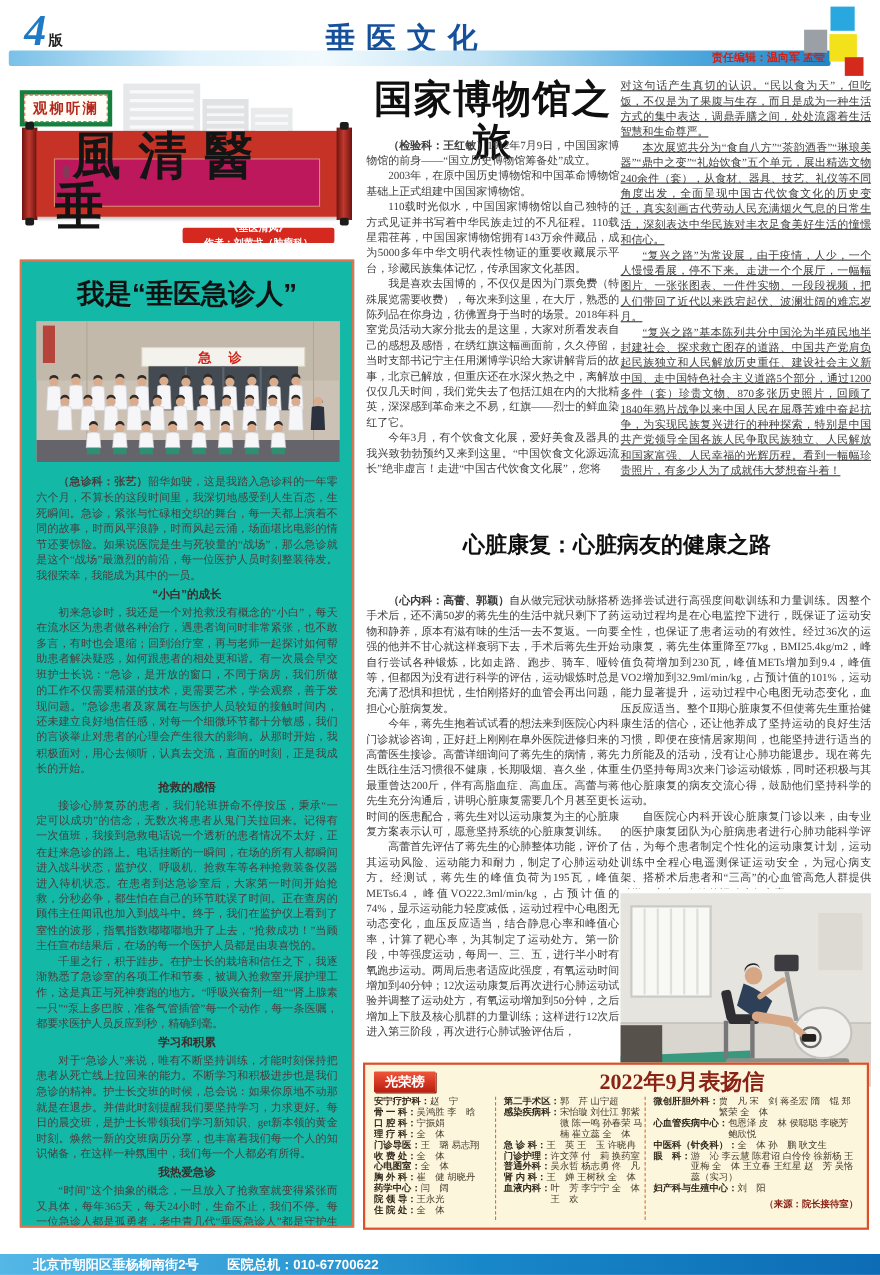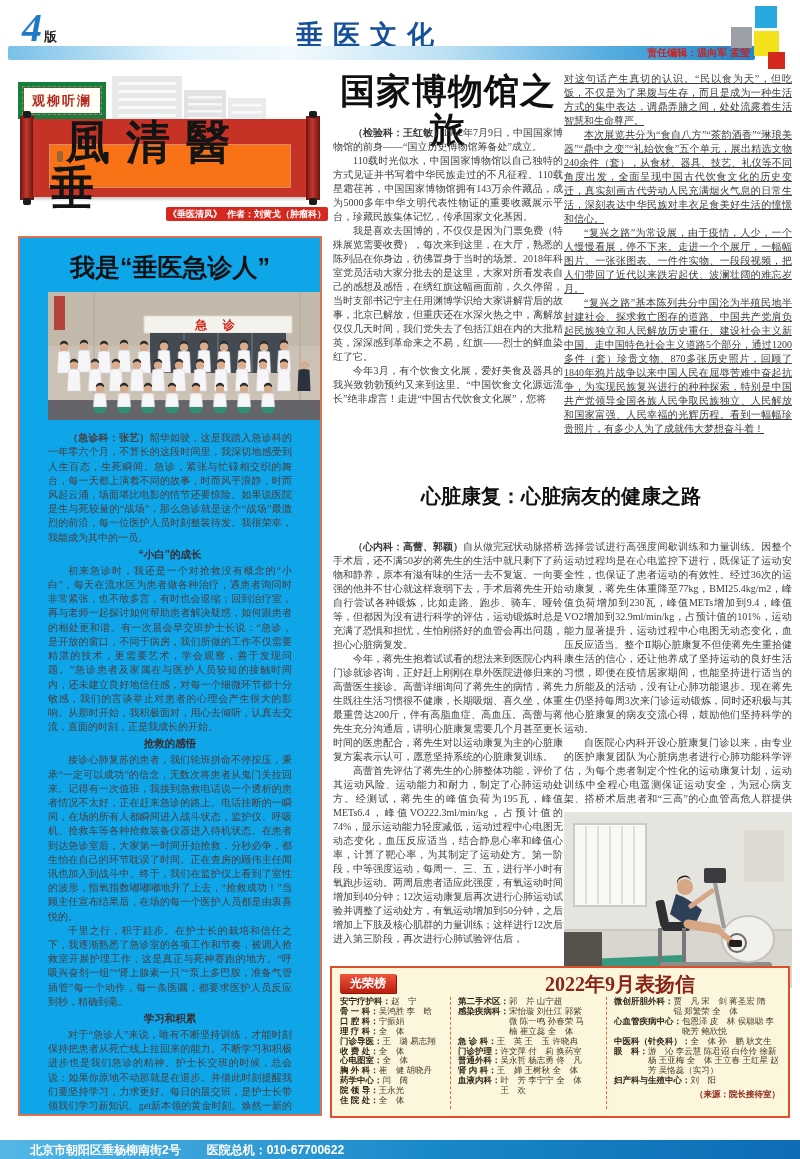--- a/index.html
+++ b/index.html
@@ -11,44 +11,44 @@
   .pagenum .word{font:bold 13px/1 "Liberation Sans",sans-serif;color:#222;margin-left:2px;}
   .hdr-title{position:absolute;left:0;right:60px;top:22px;text-align:center;
              font:900 27px/1 "Liberation Sans",sans-serif;color:#15509b;letter-spacing:10px;}
   .hdr-bar{position:absolute;left:8px;top:46px;width:747px;height:14px;
            background:linear-gradient(90deg,#79c0e8 0%,#dff2fb 22%,#f2fafe 38%,#bfe2f4 58%,#57ade0 80%,#1f86c9 100%);
            border-radius:2px;}
   .hdr-editor{position:absolute;right:50px;top:47px;font:bold 10px/12px "Liberation Sans",sans-serif;color:#d0201a;}
   .sq{position:absolute;}
   
   .stamp{position:absolute;left:18px;top:82px;width:76px;height:25px;background:#fffdf6;
-         border:6px solid #15803d;outline:1px dashed #d86a5a;outline-offset:-5px;
+         border:4px solid #15803d;outline:1px dashed #d86a5a;outline-offset:-5px;
          display:flex;align-items:center;justify-content:center;
          font:bold 13px/1 "Liberation Serif","DejaVu Serif",serif;color:#b5291e;letter-spacing:2px;}
   .bldg{position:absolute;left:92px;top:68px;width:190px;height:88px;opacity:.40;}
   .scroll{position:absolute;left:20px;top:112px;width:300px;height:92px;}
   .roller{position:absolute;top:4px;bottom:4px;width:14px;background:linear-gradient(90deg,#6e1210,#c0392e 45%,#6e1210);}
   .roller:before,.roller:after{content:"";position:absolute;left:3px;width:8px;height:7px;background:#1c1c1c;border-radius:2px;}
   .roller:before{top:-5px;} .roller:after{bottom:-5px;}
   .roller.l{left:0;} .roller.r{right:0;}
   .scroll-body{position:absolute;left:13px;right:13px;top:7px;bottom:7px;background:#c63326;
                box-shadow:0 2px 3px rgba(0,0,0,.25);}
-  .scroll-inner{position:absolute;left:16px;right:16px;top:9px;bottom:9px;background:#f97316;
+  .scroll-inner{position:absolute;left:16px;right:16px;top:9px;bottom:9px;background:#be185d;
                 border:1px solid #d98a6a;display:flex;align-items:center;justify-content:center;margin-top:16px;}
   .callig{font:900 44px/1 "Liberation Serif","DejaVu Serif",serif;color:#141414;letter-spacing:16px;
           text-indent:16px;transform:scaleY(1.05);}
   .sig{position:absolute;left:5px;top:6px;bottom:6px;width:10px;display:flex;flex-direction:column;align-items:center;}
   .sig .mark{width:6px;height:22px;background:#555;opacity:.55;border-radius:2px;margin-bottom:4px;}
   .sig .seal{width:8px;height:8px;background:#c0392e;margin-top:auto;}
-  .scroll-caption{position:absolute;left:166px;top:207px;width:162px;height:14px;background:#d5281e;border-radius:2px;
+  .scroll-caption{position:absolute;left:166px;top:207px;width:138px;height:14px;background:#d5281e;border-radius:2px;
                   display:flex;align-items:center;justify-content:center;gap:5px;
-                  font:bold 9px/1 "Liberation Sans",sans-serif;color:#fff;white-space:nowrap;}
-  
-  .pink-box{position:absolute;left:18px;top:236px;width:304px;height:880px;background:#0ea5e9;
-            border:2px solid #e0734f;box-sizing:border-box;padding:10px 28px;overflow:hidden;}
+                  font:bold 9px/1 "Liberation Sans",sans-serif;color:#fff;white-space:nowrap;flex-direction:column;}
+  
+  .pink-box{position:absolute;left:18px;top:236px;width:304px;height:880px;background:#14b8a6;
+            border:2px solid #e0734f;box-sizing:border-box;padding:10px 13px;overflow:hidden;}
   .la-title{text-align:center;font:900 25px/1.25 "Liberation Sans",sans-serif;color:#111;margin:4px 0 9px;}
   .photo-frame{width:276px;height:128px;margin:0 auto 7px;}
   .la-body{font:10px/14.2px "Liberation Serif","DejaVu Serif",serif;color:#4a3c3c;text-align:justify;}
   .la-body p{margin:0;text-indent:2em;}
   .la-body h4{margin:2px 0;text-align:center;font:bold 10.5px/15px "Liberation Sans",sans-serif;color:#3b2b2b;}
   .la-body b{font-weight:bold;}
   
   .art-title{position:absolute;text-align:center;color:#0f0f0f;font-family:"Liberation Sans",sans-serif;font-weight:900;}
   .m-title{left:333px;top:72px;width:230px;font-size:35px;line-height:1.1;letter-spacing:1px;}
   .h-title{left:330px;top:484px;width:462px;font-size:20px;line-height:1.2;}
@@ -67,21 +67,21 @@
          border:2px solid #dd4f2a;box-sizing:border-box;padding:4px 8px;}
   .hr-head{position:relative;height:25px;}
   .hr-badge{position:absolute;left:0;top:2px;background:linear-gradient(180deg,#f0563c,#bb1d0e);
             color:#fff;font:bold 12px/1 "Liberation Sans",sans-serif;padding:3px 10px 4px;border-radius:1px;
             box-shadow:1px 1px 0 #8c1409;}
   .hr-title{position:absolute;left:205px;top:0;font:bold 20px/24px "Liberation Serif","DejaVu Serif",serif;color:#8a2315;}
   .hr-cols{display:flex;height:112px;font:8.5px/9.9px "Liberation Sans",sans-serif;color:#473a2d;}
   .hr-col{overflow:hidden;}
   .hr-col.c1{width:106px;}
   .hr-col.c2{width:128px;border-left:1px dashed #e06a3a;padding-left:7px;margin-left:4px;}
-  .hr-col.c3{flex:1;border-left:1px dashed #e06a3a;padding-left:7px;margin-left:20px;position:relative;}
+  .hr-col.c3{flex:1;border-left:1px dashed #e06a3a;padding-left:7px;margin-left:0;position:relative;}
   .hr-row{display:flex;}
   .hr-label{font-weight:bold;white-space:nowrap;color:#33291d;}
   .hr-names{flex:1;}
   .hr-source{text-align:right;font:bold 8.5px/10px "Liberation Sans",sans-serif;color:#8a2315;margin-top:3px;}
   
   .footer{position:absolute;left:0;top:1140px;width:800px;height:19px;
           background:linear-gradient(90deg,#54b7e6 0%,#1887c9 55%,#0d6cb5 100%);
           display:flex;align-items:center;gap:26px;padding-left:30px;box-sizing:border-box;
           font:bold 12px/1 "Liberation Sans",sans-serif;color:#fff;}
 </style>
@@ -236,20 +236,21 @@
       <h4>学习和积累</h4>
       <p>对于“急诊人”来说，唯有不断坚持训练，才能时刻保持把患者从死亡线上拉回来的能力。不断学习和积极进步也是我们急诊的精神。护士长交班的时候，总会说：如果你原地不动那就是在退步。并借此时刻提醒我们要坚持学习，力求更好。每日的晨交班，是护士长带领我们学习新知识、get新本领的黄金时刻。焕然一新的交班病历分享，也丰富着我们每一个人的知识储备，在这样一种氛围中，我们每一个人都必有所得。</p>
       <h4>我热爱急诊</h4>
       <p>“时间”这个抽象的概念，一旦放入了抢救室就变得紧张而又具体，每年365天，每天24小时，生命不止，我们不停。每一位急诊人都是孤勇者，老中青几代“垂医急诊人”都是守护生命“绿色电波”的逆行战士。有一个地方，永远热闹非凡，灯火通明，那就是急诊科；有一群人，永远奋不顾身，分秒必争，那就是急诊人。我热爱他。</p>
     </div>
   </div>
 
   <div class="art-title m-title">国家博物馆之旅</div>
   <div class="col m-col1">
     <p><b>（检验科：王红敏）</b><span>1912年7月9日，中国国家博物馆的前身——“国立历史博物馆筹备处”成立。</span></p>
+    <p>2003年，在原中国历史博物馆和中国革命博物馆基础上正式组建中国国家博物馆。</p>
     <p>110载时光似水，中国国家博物馆以自己独特的方式见证并书写着中华民族走过的不凡征程。110载星霜荏苒，中国国家博物馆拥有143万余件藏品，成为5000多年中华文明代表性物证的重要收藏展示平台，珍藏民族集体记忆，传承国家文化基因。</p>
     <p>我是喜欢去国博的，不仅仅是因为门票免费（特殊展览需要收费），每次来到这里，在大厅，熟悉的陈列品在你身边，彷佛置身于当时的场景。2018年科室党员活动大家分批去的是这里，大家对所看发表自己的感想及感悟，在绣红旗这幅画面前，久久停留，当时支部书记宁主任用渊博学识给大家讲解背后的故事，北京已解放，但重庆还在水深火热之中，离解放仅仅几天时间，我们党失去了包括江姐在内的大批精英，深深感到革命来之不易，红旗——烈士的鲜血染红了它。</p>
     <p>今年3月，有个饮食文化展，爱好美食及器具的我兴致勃勃预约又来到这里。“中国饮食文化源远流长”绝非虚言！走进“中国古代饮食文化展”，您将</p>
   </div>
   <div class="col m-col2">
     <p class="cont">对这句话产生真切的认识。“民以食为天”，但吃饭，不仅是为了果腹与生存，而且是成为一种生活方式的集中表达，调鼎弄膳之间，处处流露着生活智慧和生命尊严。</p>
     <p>本次展览共分为“食自八方”“茶韵酒香”“琳琅美器”“鼎中之变”“礼始饮食”五个单元，展出精选文物240余件（套），从食材、器具、技艺、礼仪等不同角度出发，全面呈现中国古代饮食文化的历史变迁，真实刻画古代劳动人民充满烟火气息的日常生活，深刻表达中华民族对丰衣足食美好生活的憧憬和信心。</p>
     <p>“复兴之路”为常设展，由于疫情，人少，一个人慢慢看展，停不下来。走进一个个展厅，一幅幅图片、一张张图表、一件件实物、一段段视频，把人们带回了近代以来跌宕起伏、波澜壮阔的难忘岁月。</p>
     <p>“复兴之路”基本陈列共分中国沦为半殖民地半封建社会、探求救亡图存的道路、中国共产党肩负起民族独立和人民解放历史重任、建设社会主义新中国、走中国特色社会主义道路5个部分，通过1200多件（套）珍贵文物、870多张历史照片，回顾了1840年鸦片战争以来中国人民在屈辱苦难中奋起抗争，为实现民族复兴进行的种种探索，特别是中国共产党领导全国各族人民争取民族独立、人民解放和国家富强、人民幸福的光辉历程。看到一幅幅珍贵照片，有多少人为了成就伟大梦想奋斗着！</p>
   </div>

